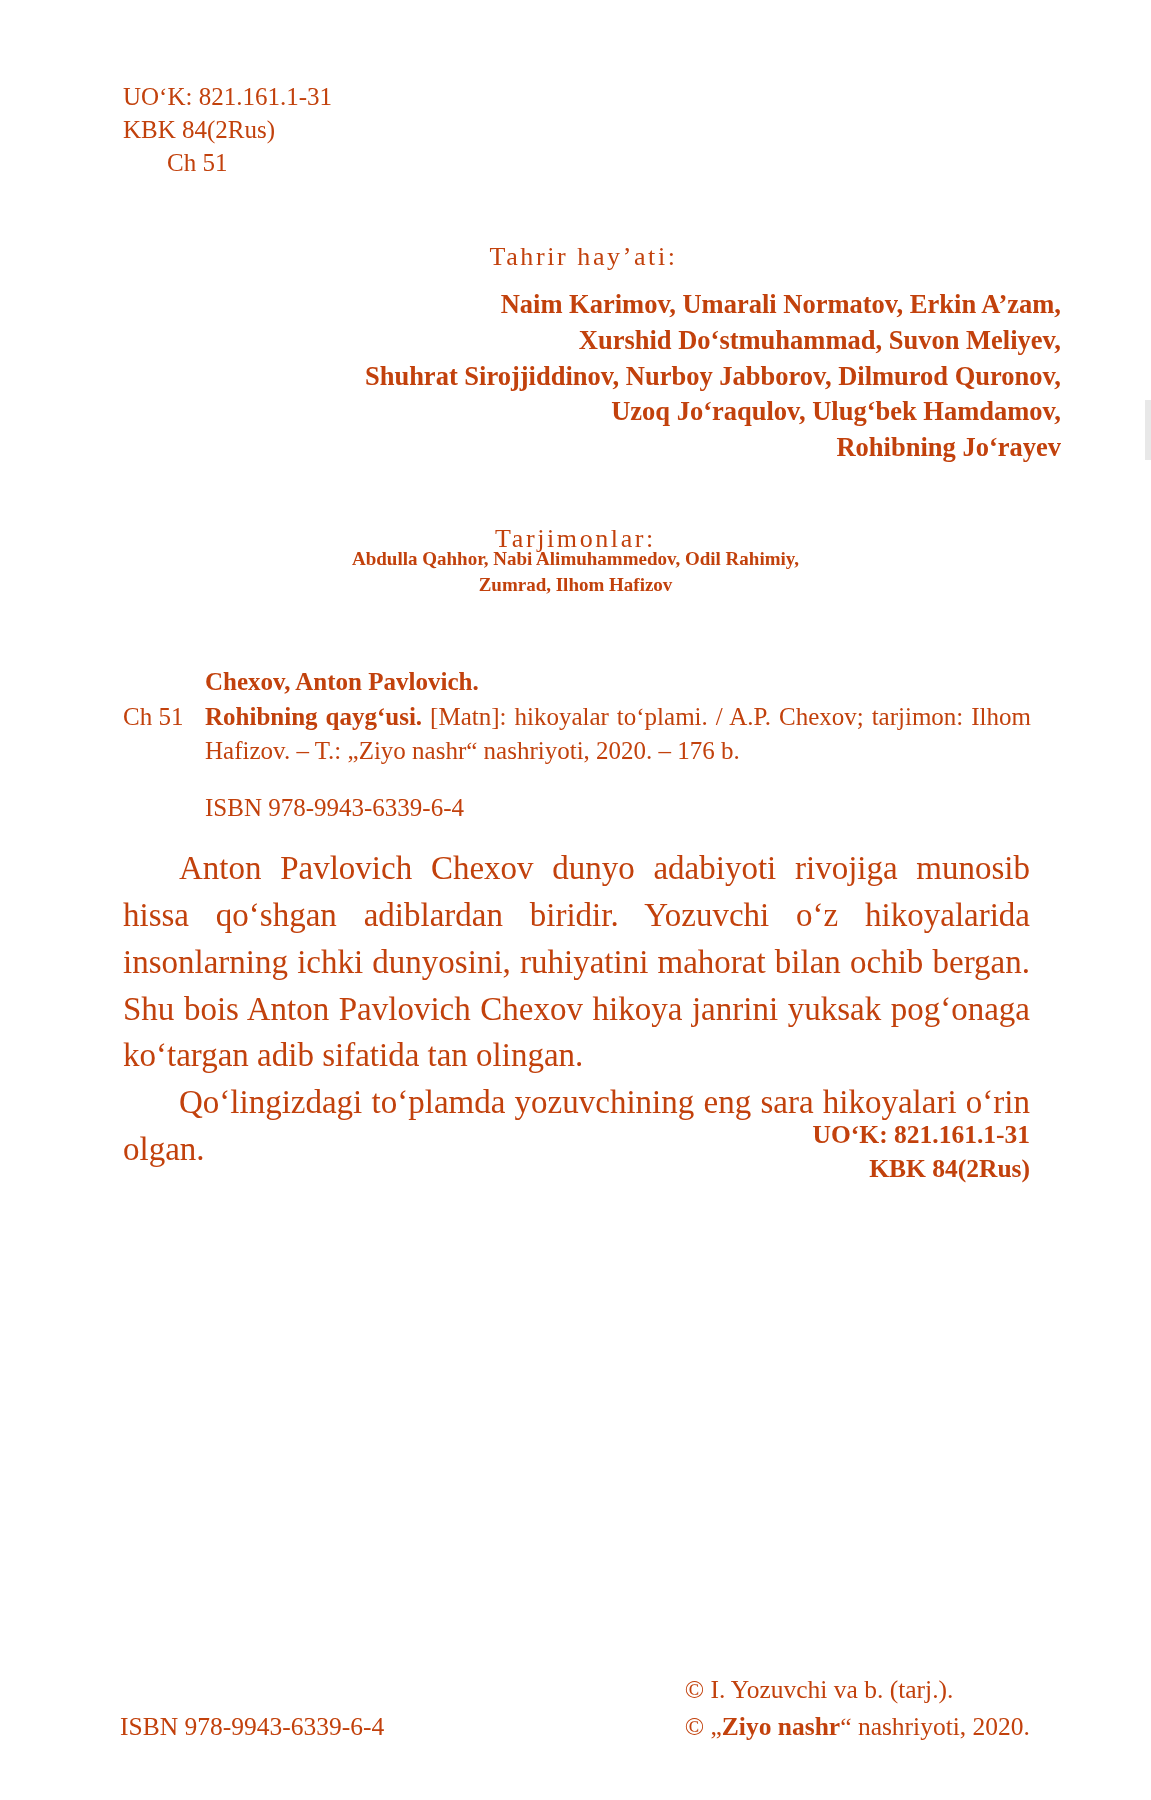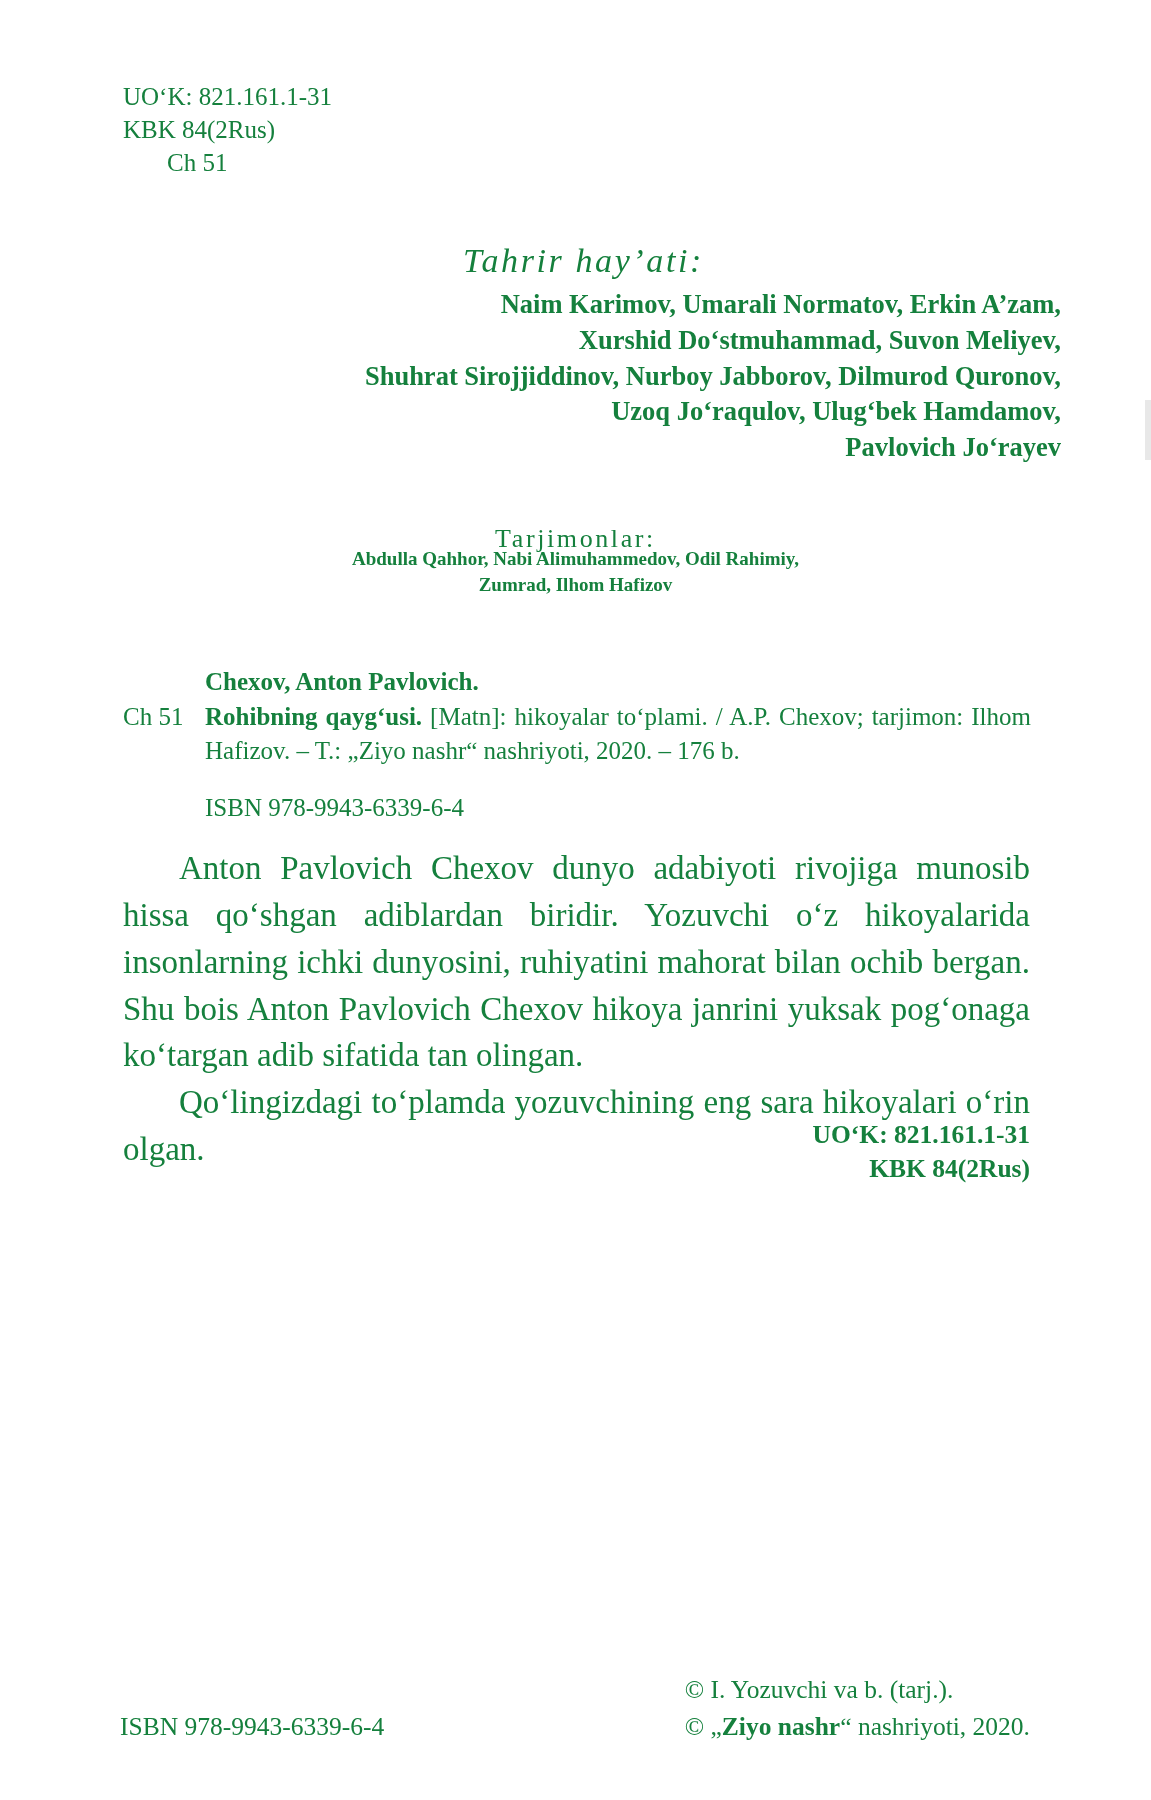--- a/index.html
+++ b/index.html
@@ -6,21 +6,21 @@
     margin: 0;
     padding: 0;
     background: #ffffff;
   }
   .page {
     position: relative;
     width: 1151px;
     height: 1800px;
     background: #ffffff;
     font-family: "Liberation Serif", "DejaVu Serif", serif;
-    color: #15803d;
+    color: #c2410c;
     overflow: hidden;
   }
   
   .scan-edge {
     position: absolute;
     top: 400px;
     right: 0px;
     width: 6px;
     height: 60px;
     background: #e8e8e8;
@@ -40,23 +40,22 @@
     padding-left: 44px;
   }
 
   
   .board-heading {
     position: absolute;
     left: 16px;
     right: 0;
     top: 242px;
     text-align: center;
-    font-size: 34px;
+    font-size: 26px;
     letter-spacing: 2.6px;
-    font-style: italic;
   }
   .board-names {
     position: absolute;
     left: 90px;
     right: 90px;
     top: 287px;
     text-align: right;
     font-weight: bold;
     font-size: 26.5px;
     line-height: 1.35;
@@ -179,21 +178,21 @@
     <span>KBK 84(2Rus)</span>
     <span class="ind">Ch 51</span>
   </div>
 
   <div class="board-heading">Tahrir hay’ati:</div>
   <div class="board-names">
     <div>Naim Karimov, Umarali Normatov, Erkin A’zam,</div>
     <div>Xurshid Do‘stmuhammad, Suvon Meliyev,</div>
     <div>Shuhrat Sirojjiddinov, Nurboy Jabborov, Dilmurod Quronov,</div>
     <div>Uzoq Jo‘raqulov, Ulug‘bek Hamdamov,</div>
-    <div>Pavlovich Jo‘rayev</div>
+    <div>Rohibning Jo‘rayev</div>
   </div>
 
   <div class="trans-heading">Tarjimonlar:</div>
   <div class="trans-names">
     <div>Abdulla Qahhor, Nabi Alimuhammedov, Odil Rahimiy,</div>
     <div>Zumrad, Ilhom Hafizov</div>
   </div>
 
   <div class="cip">
     <div class="cip-author">Chexov, Anton Pavlovich.</div>

